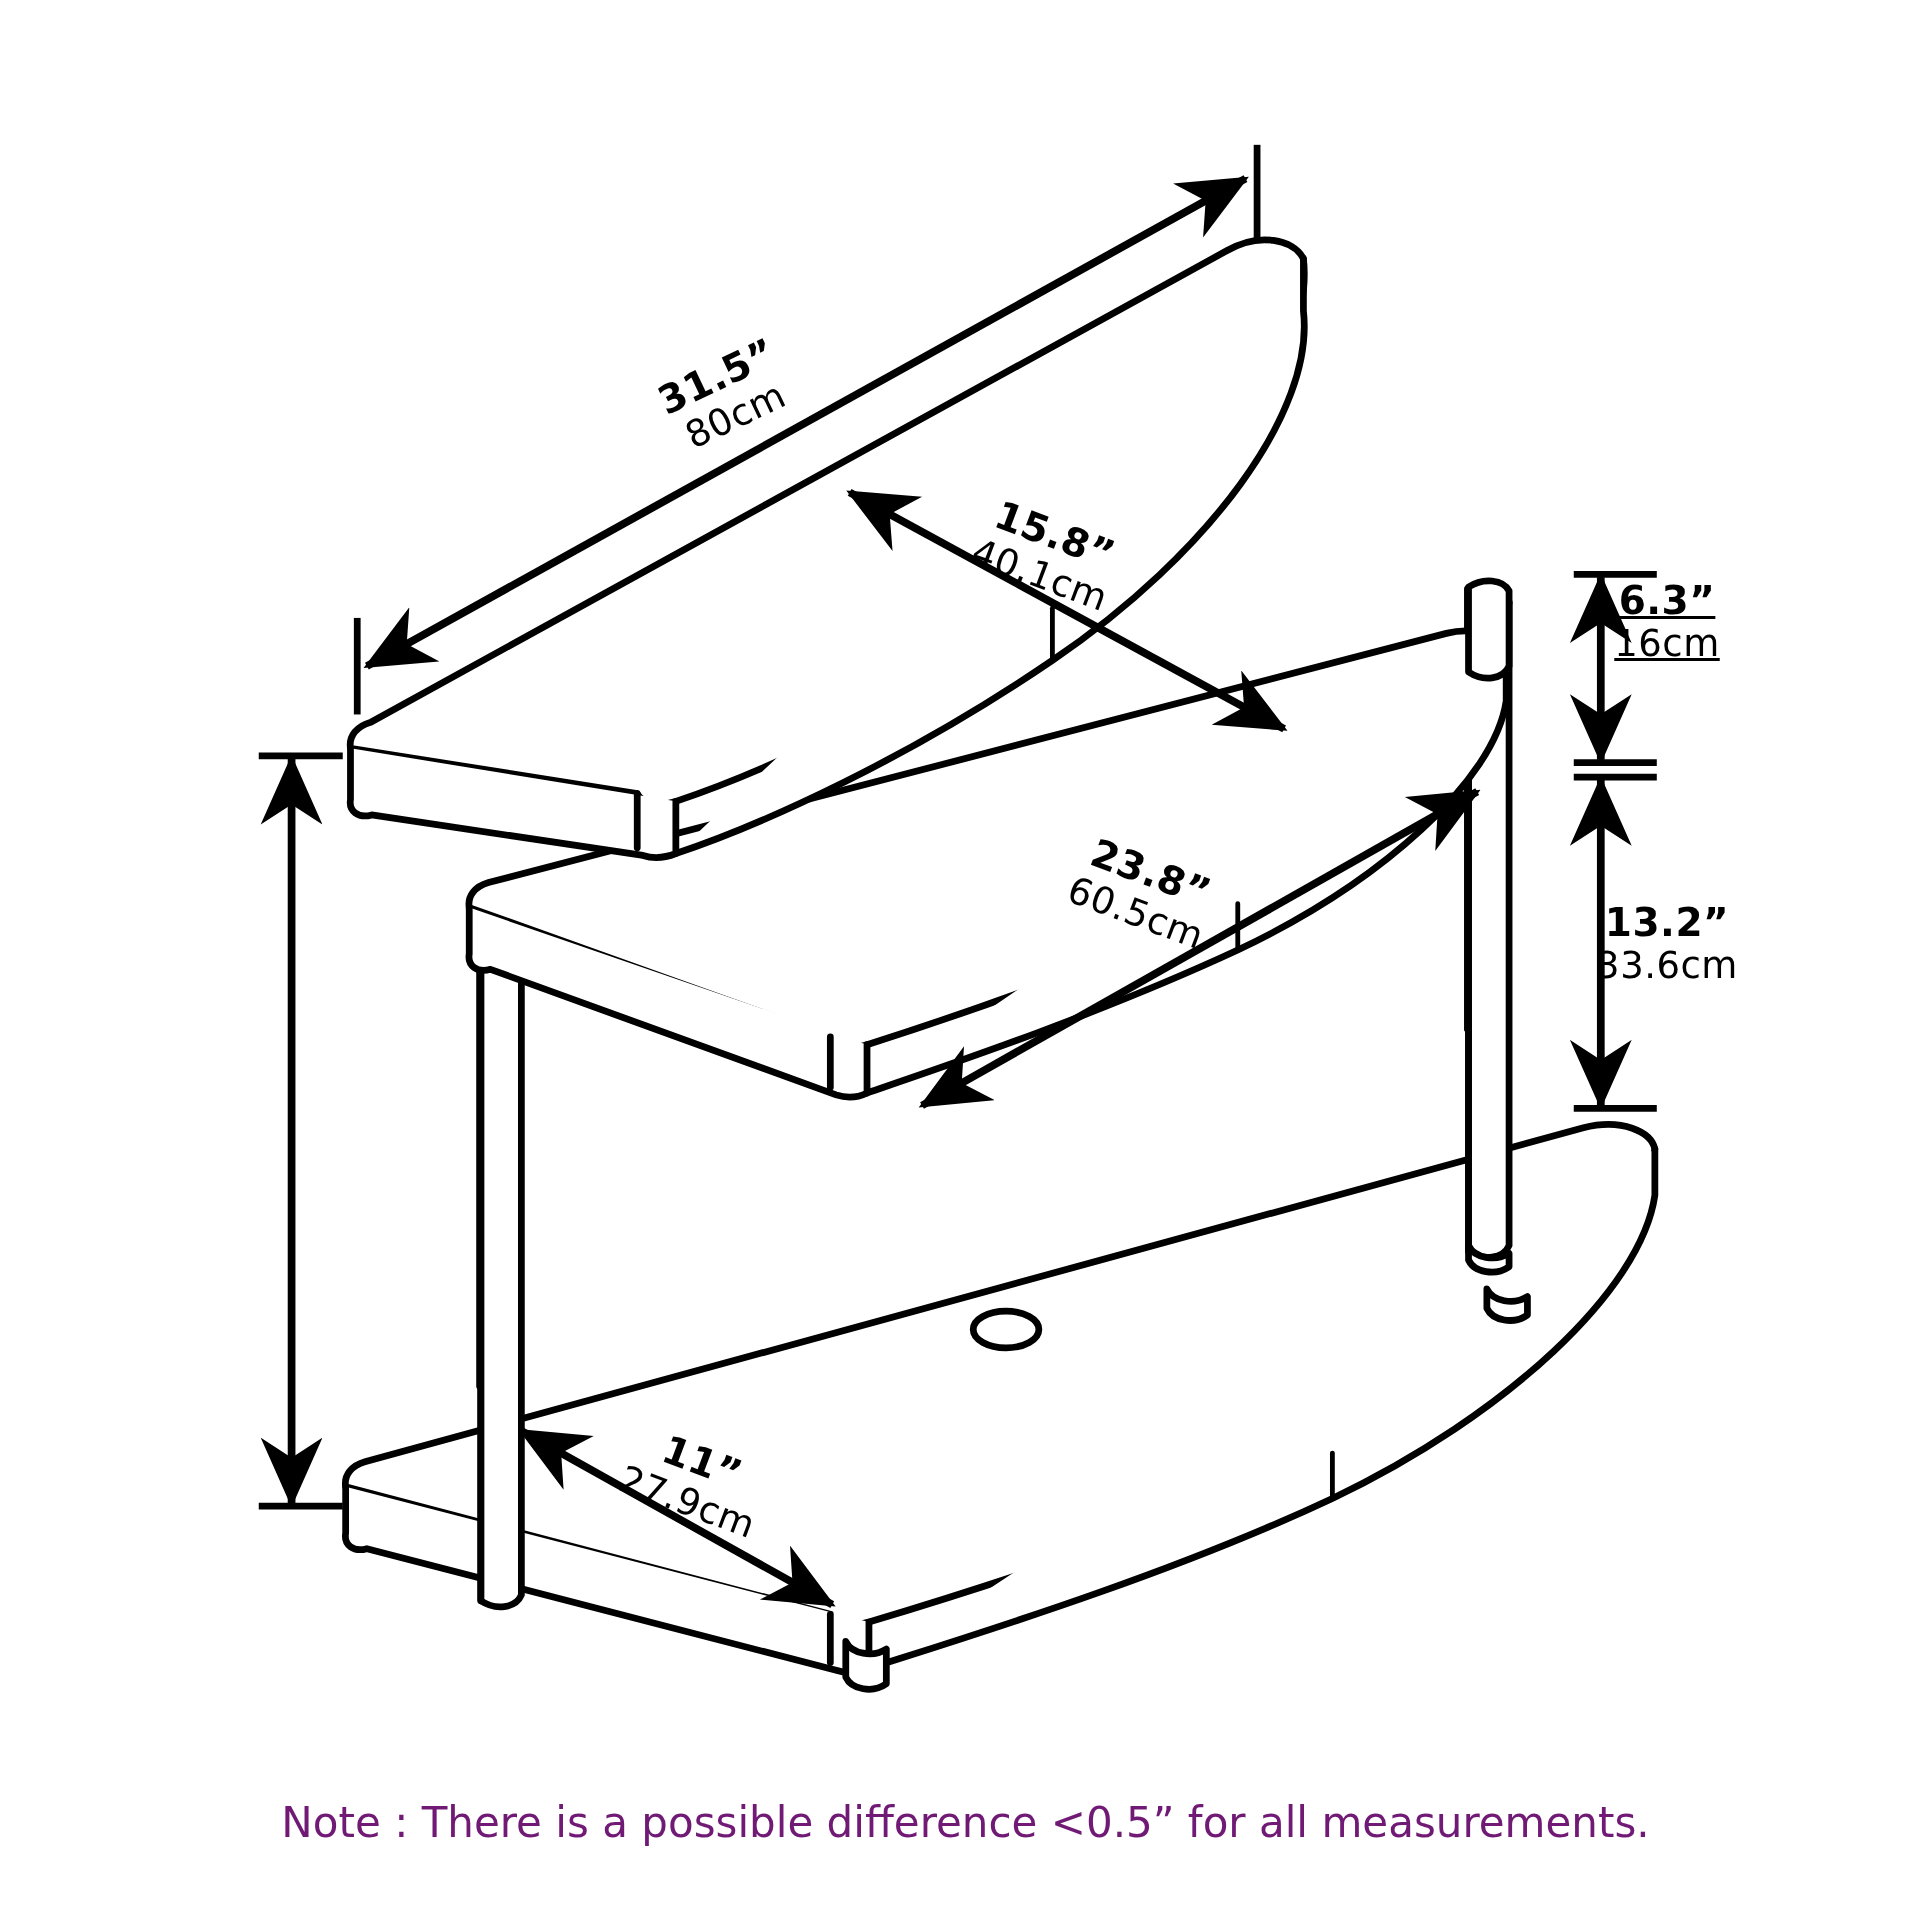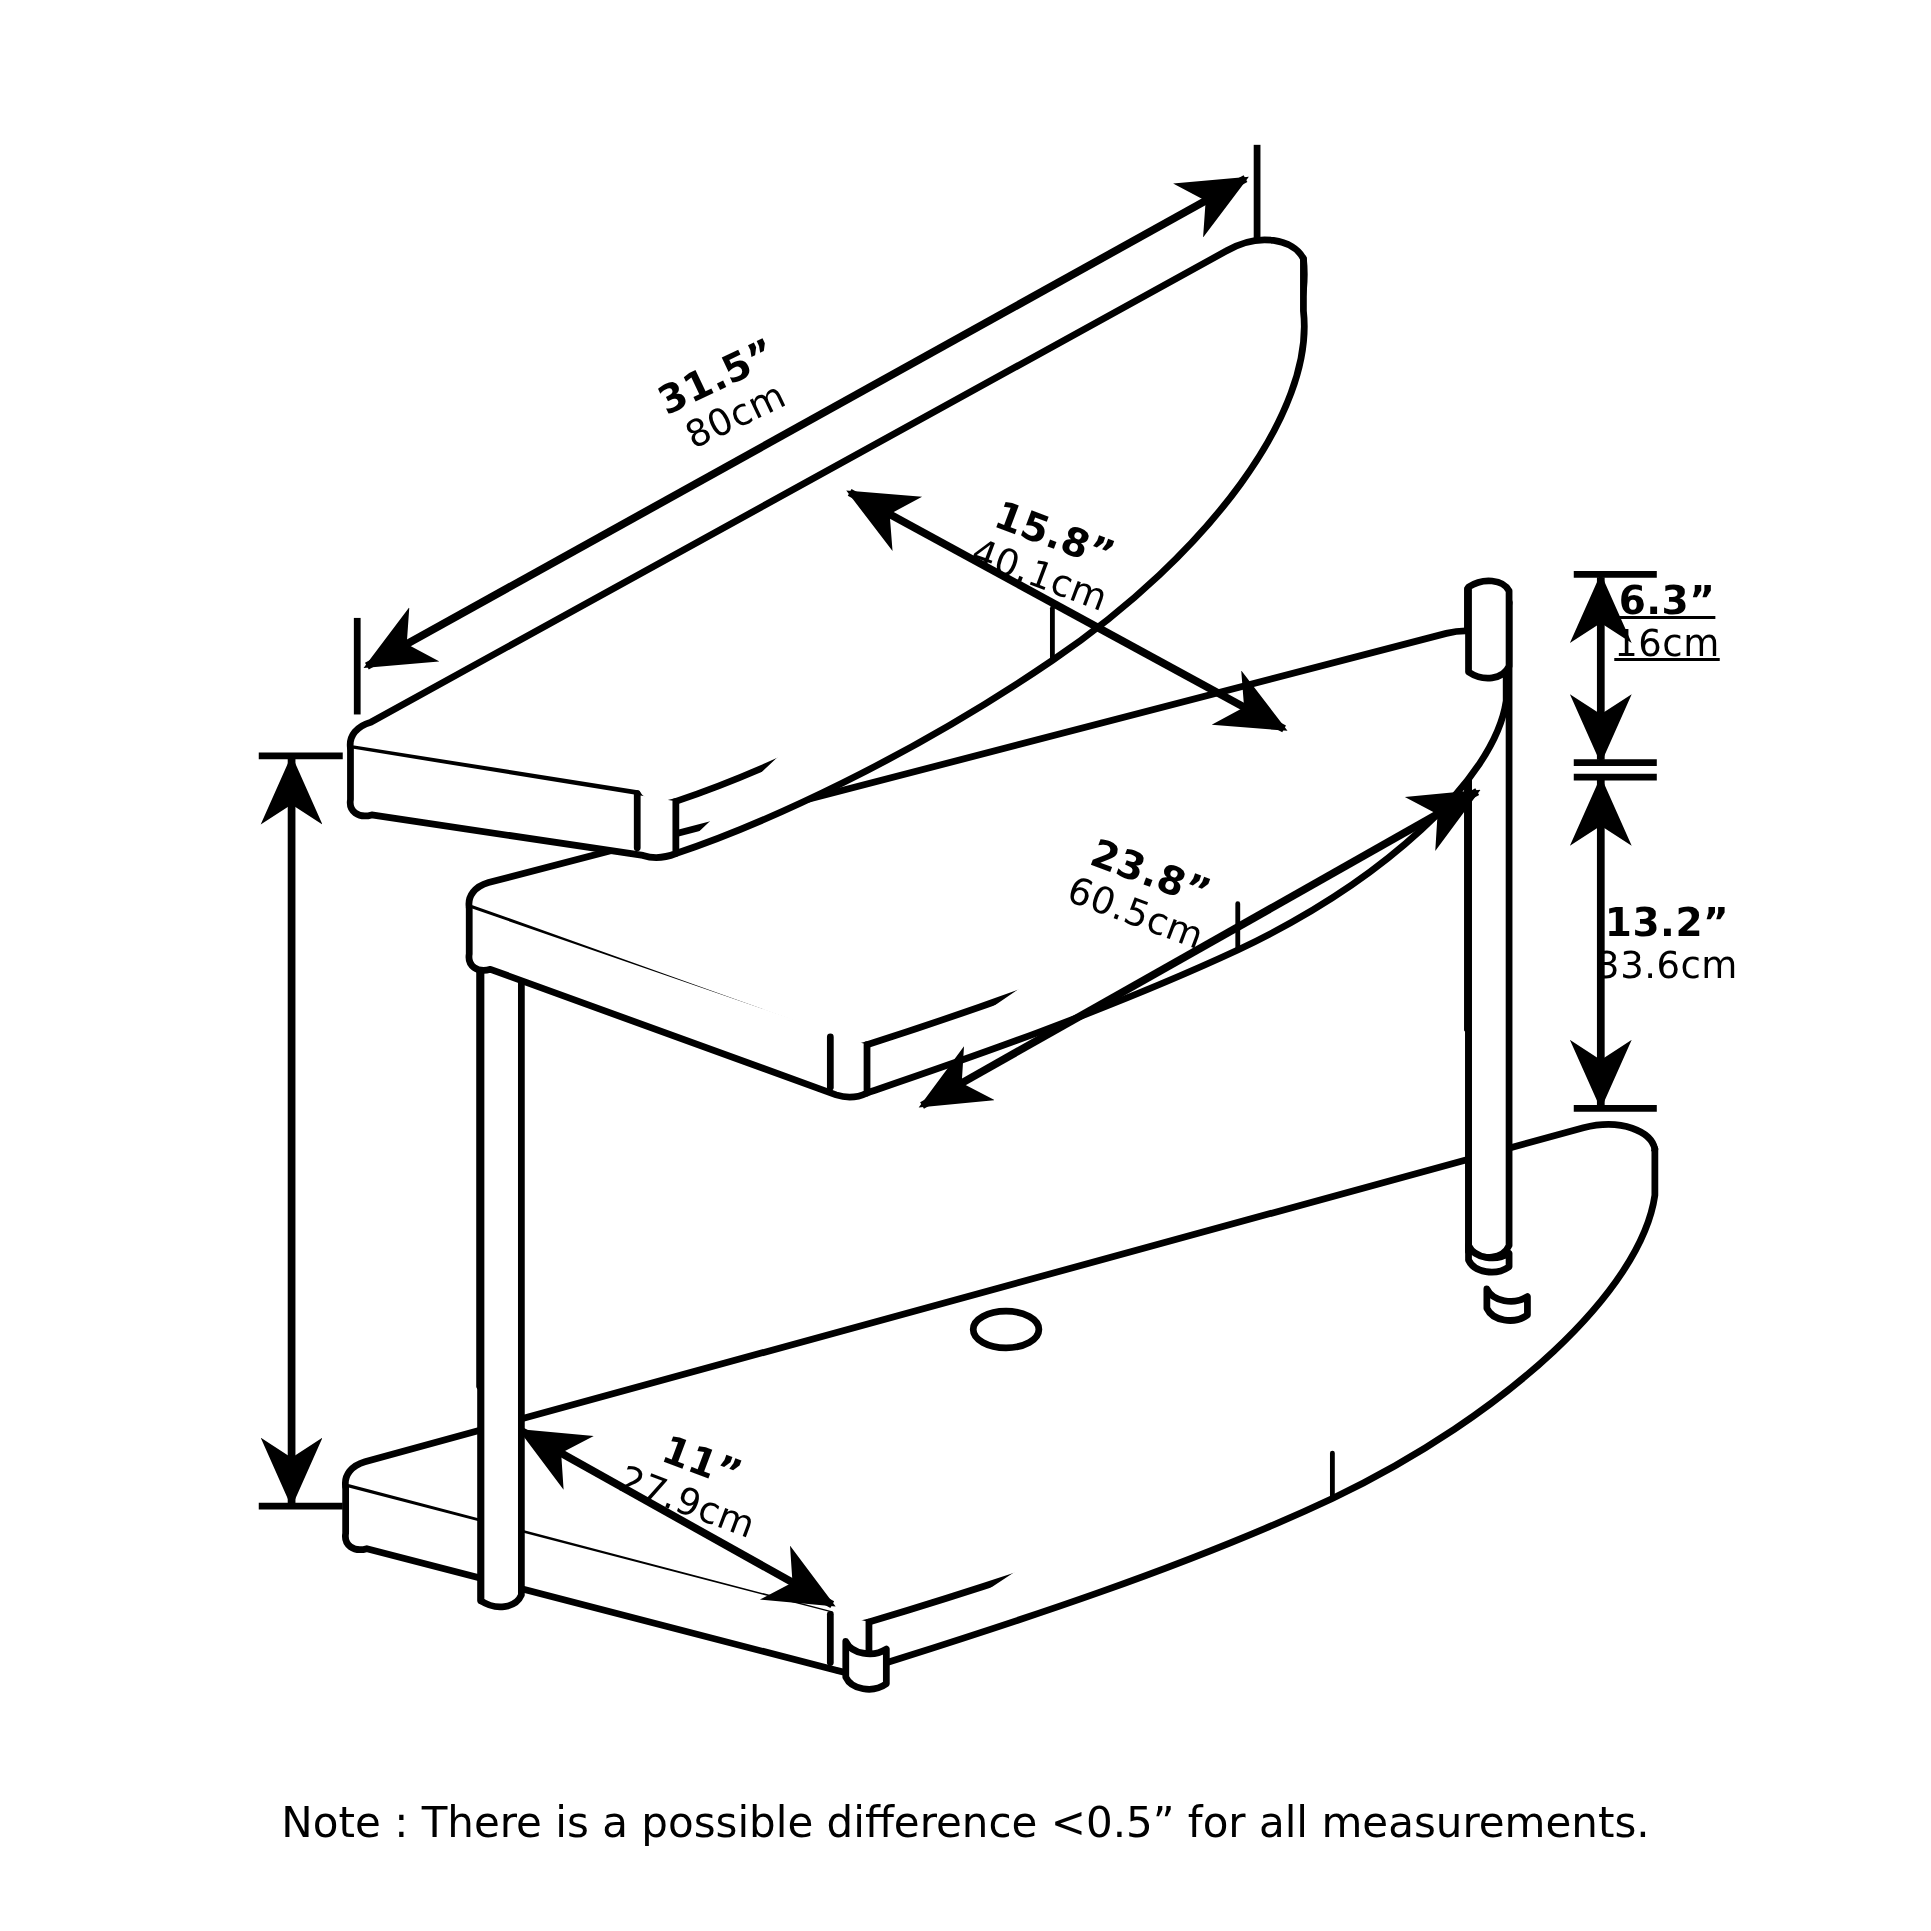--- a/index.html
+++ b/index.html
@@ -47,21 +47,21 @@
   .rot-15 { transform: rotate(20.5deg); transform-origin: 50% 50%; }
   .rot-23 { transform: rotate(20.5deg); transform-origin: 50% 50%; }
   .rot-11 { transform: rotate(20.5deg); transform-origin: 50% 50%; }
   #note {
     position: absolute;
     left: 0;
     top: 1798px;
     width: 1931px;
     text-align: center;
     font-size: 42px;
-    color: #000000;
+    color: #701a75;
     font-family: "DejaVu Sans", sans-serif;
   }
 </style>
 </head>
 <body>
 
 <div id="stage">
 
   <svg id="drawing" viewBox="0 0 2000 2000">
     <defs>

